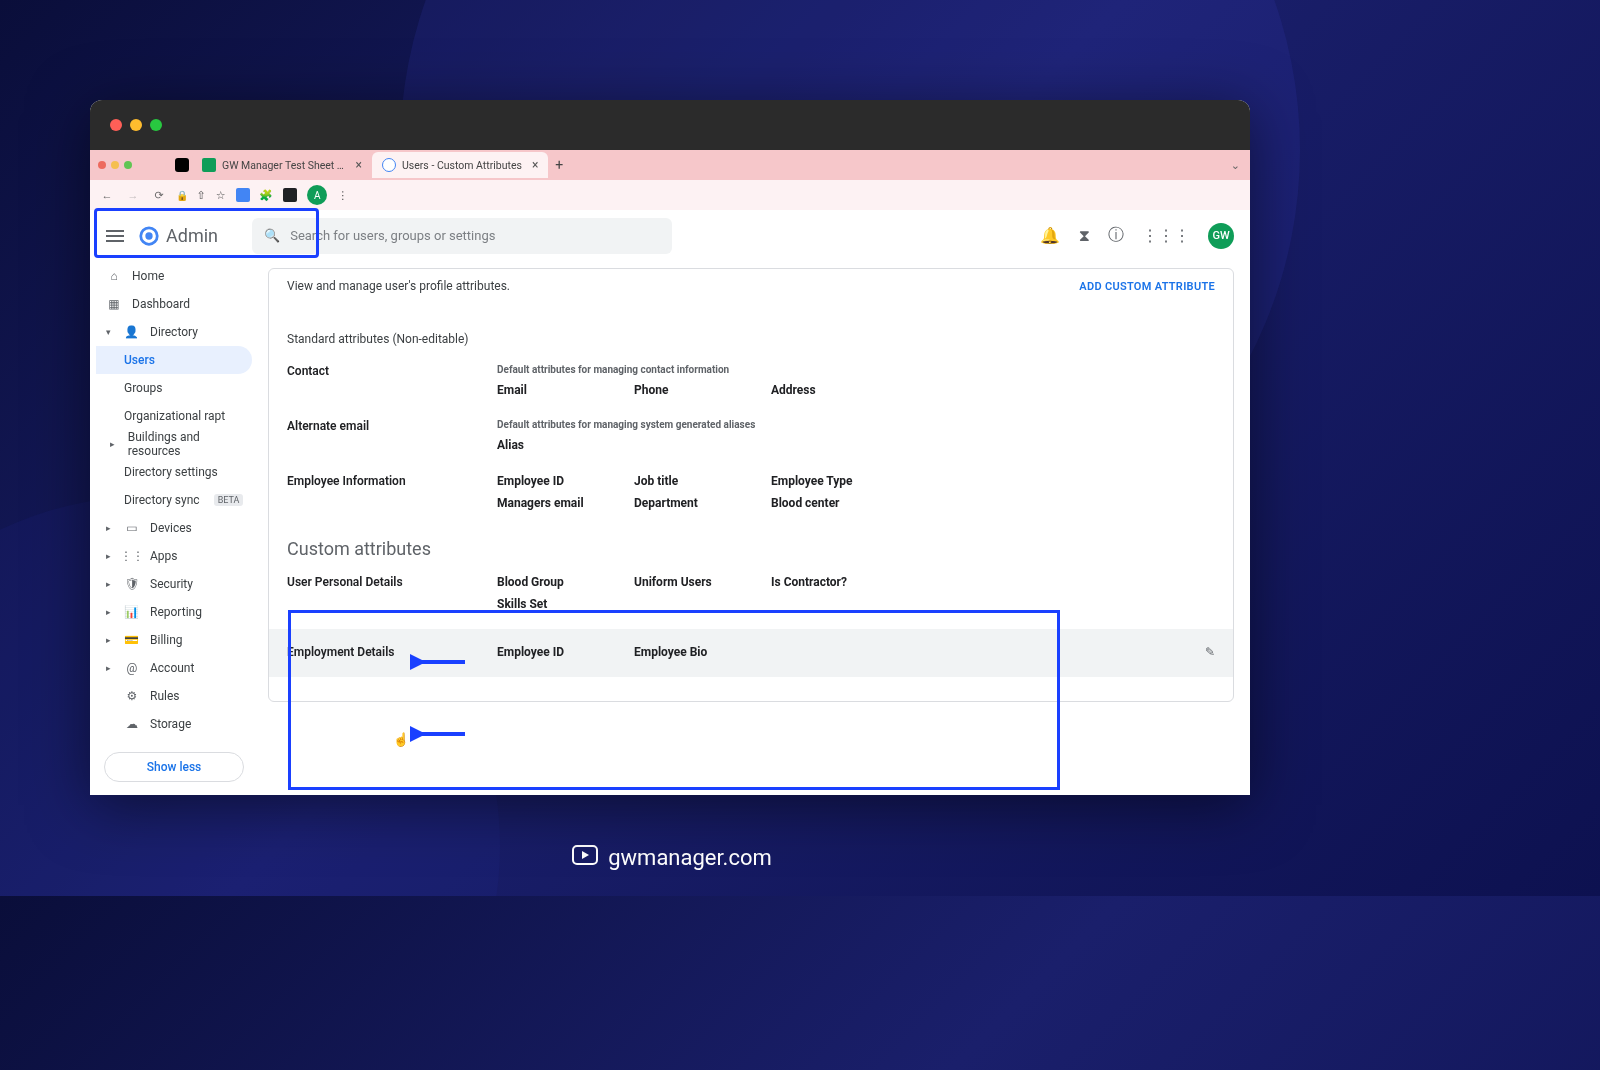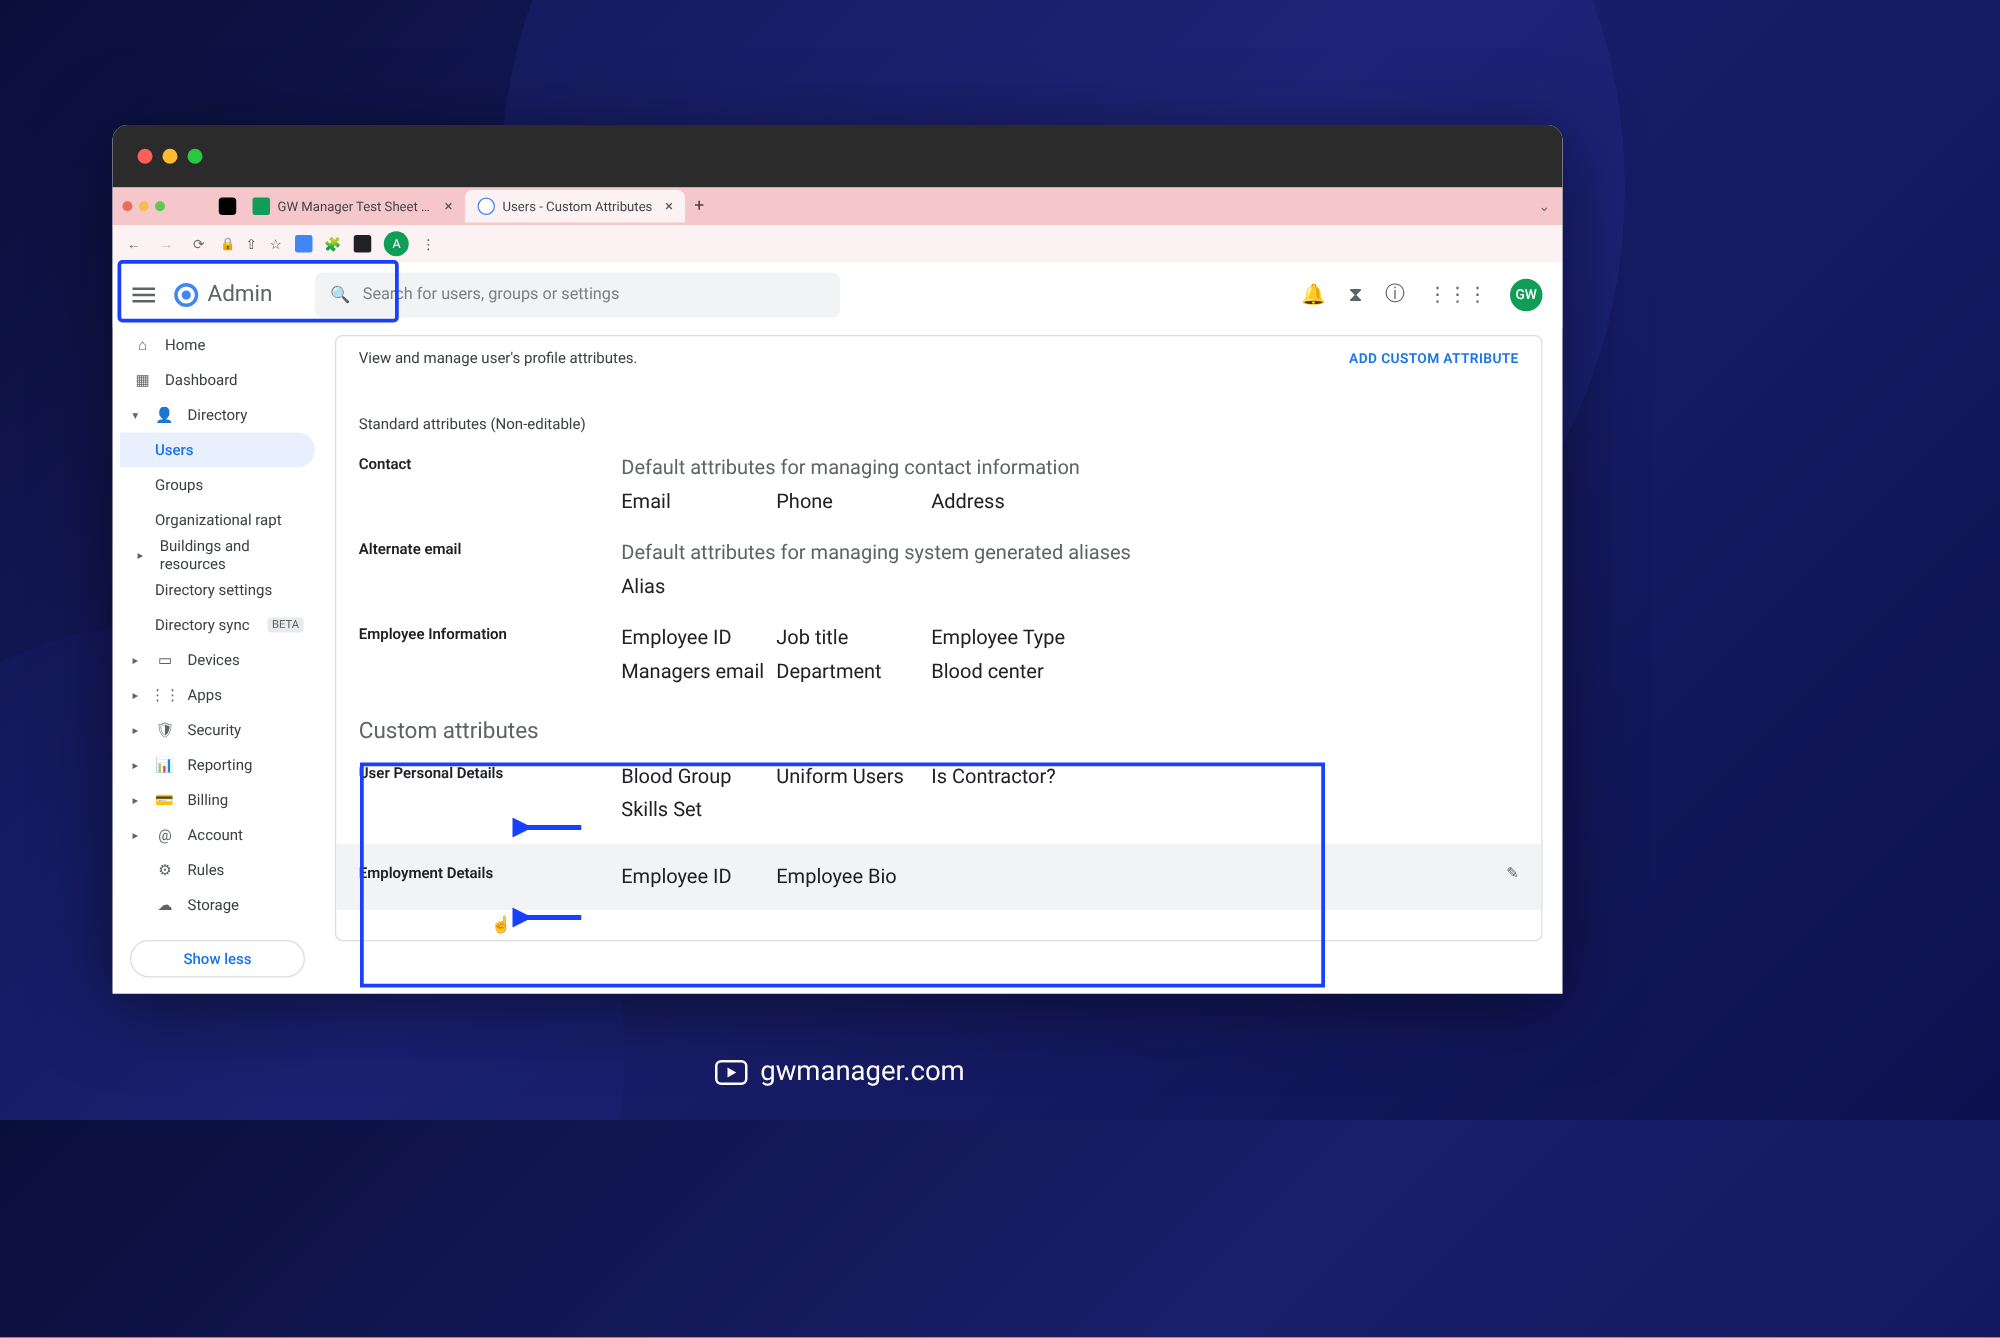--- a/index.html
+++ b/index.html
@@ -192,39 +192,39 @@
     padding:10px 18px;
     font-size:12px; color:#3c4043;
     border-bottom:1px solid transparent;
   }
   .add-link{ color:#1a73e8; font-weight:600; font-size:11px; letter-spacing:0.3px;}
   .card-body{ padding: 10px 18px 24px 18px; font-size:12px; color:#3c4043;}
   .section-label{ font-size:12px; color:#3c4043; padding:18px 0 4px 0;}
   .attr-block{ display:flex; padding:14px 0 8px 0; }
   .attr-name{ width:210px; font-weight:600; color:#202124; font-size:12px;}
   .attr-desc{ flex:1; }
-  .attr-desc .desc{ color:#5f6368; font-size:16px; padding-bottom:8px;}
-  .attr-grid{ display:grid; grid-template-columns: 120px 120px 120px; gap:8px 4px; font-size:16px; color:#202124;}
+  .attr-desc .desc{ color:#5f6368; font-size:10px; padding-bottom:8px;font-weight:bold;}
+  .attr-grid{ display:grid; grid-template-columns: 120px 120px 120px; gap:8px 17px; font-size:12px; color:#202124;font-weight:bold;}
   .custom-row{
     display:flex; align-items:flex-start;
     padding:16px 0 18px 0;
   }
   .custom-row.hovered{ background:#f1f3f4; margin:0 -18px; padding-left:18px; padding-right:18px;}
   .edit-pencil{ margin-left:auto; color:#5f6368; }
   .section-caption{ color:#5f6368; font-size:18px; padding-top:20px;}
 
   .watermark{
     position:absolute;
     bottom:26px; left:0; right:0;
     text-align:center;
     color:#fff;
     font-size:22px;
     font-weight:400;
     z-index:5;
-    display:flex; align-items:center; justify-content:center; gap:10px;
+    display:flex; align-items:flex-start; justify-content:center; gap:10px;
   }
   .watermark .yt{
     width:26px;height:20px;border:2px solid #fff;border-radius:5px;
     display:flex;align-items:center;justify-content:center;
   }
   .watermark .yt::after{
     content:'';
     border-left:7px solid #fff;
     border-top:4px solid transparent;
     border-bottom:4px solid transparent;

